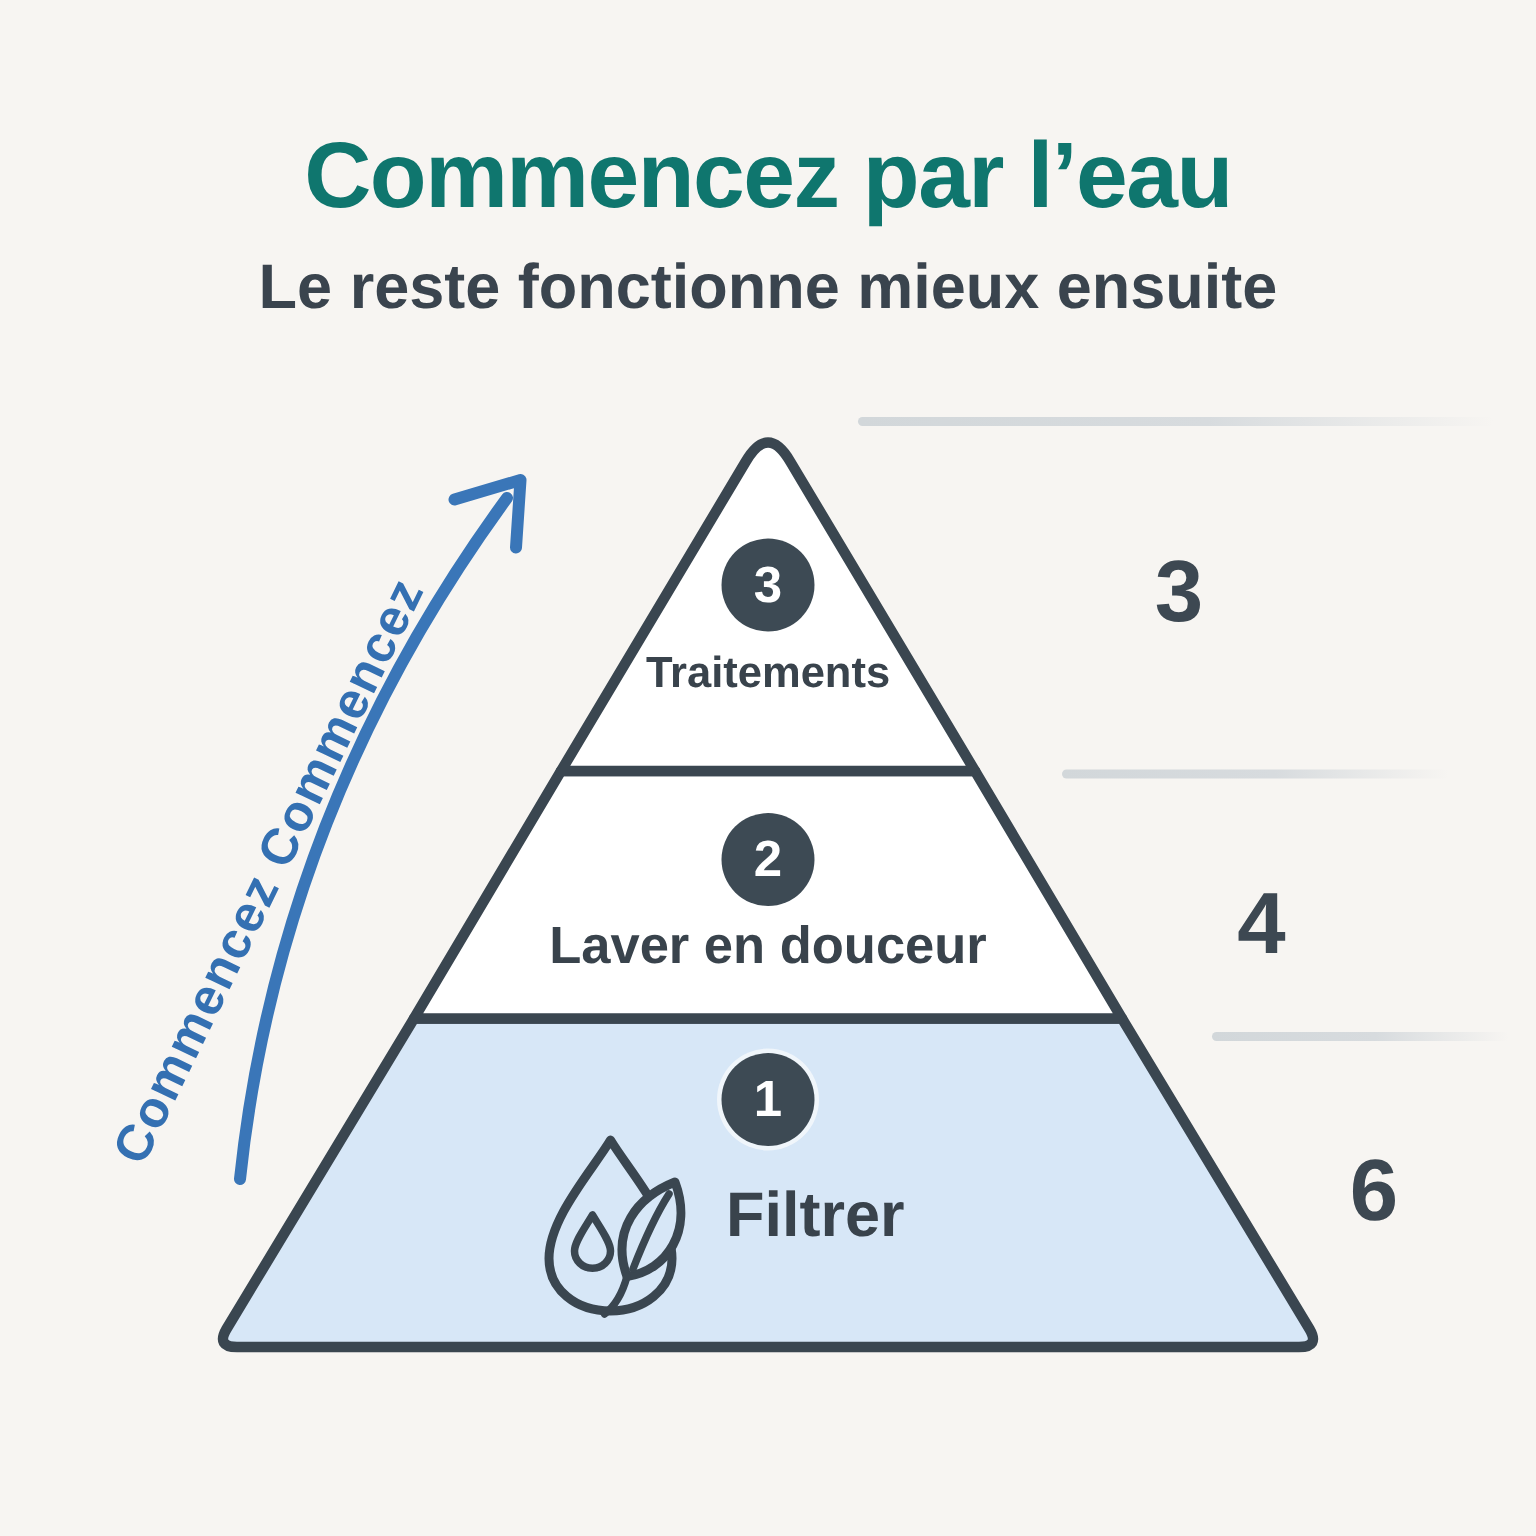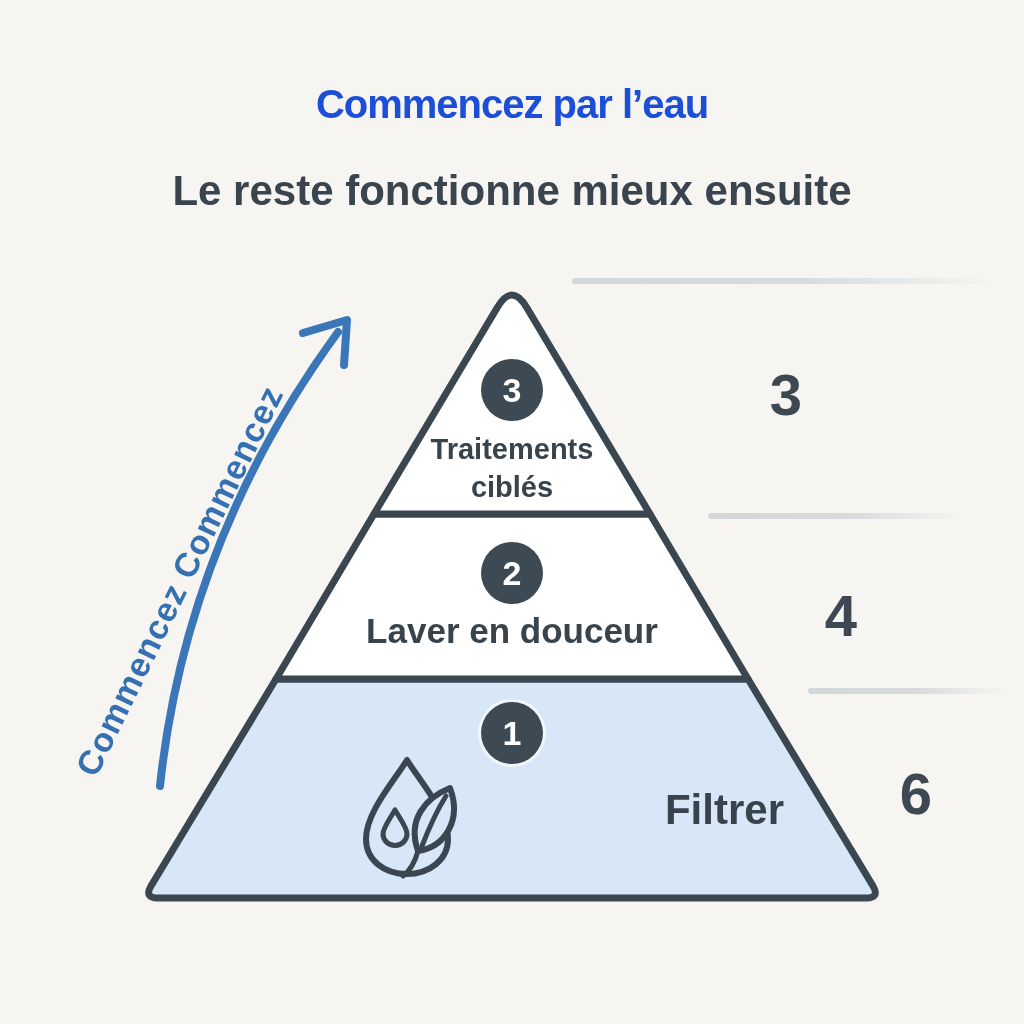--- a/index.html
+++ b/index.html
@@ -1,34 +1,34 @@
 <!DOCTYPE html>
 <html><head>
 <meta charset="utf-8">
 <style>
   html,body{margin:0;padding:0;}
   body{background:#e9e7e4;font-family:"Liberation Sans",sans-serif;}
   .canvas{position:relative;width:1024px;height:1024px;margin:0 auto;background:#f7f5f2;overflow:hidden;}
   .abs{position:absolute;}
-  .title{left:0;top:82px;width:1024px;text-align:center;font-size:40px;font-weight:700;color:#1d4ed8;letter-spacing:-1px;}
+  .title{left:0;top:82px;width:1024px;text-align:center;font-size:62px;font-weight:700;color:#0f766e;letter-spacing:-1px;}
   .subtitle{left:0;top:167px;width:1024px;text-align:center;font-size:42px;font-weight:700;color:#3a444e;}
   .svg-layer{left:0;top:0;width:1024px;height:1024px;}
   .gray-line{height:6px;border-radius:3px;background:linear-gradient(to right,#d2d7da 0%,#d7dbde 55%,rgba(215,219,222,0) 100%);}
   .line-1{left:572px;top:278px;width:424px;}
   .line-2{left:708px;top:513px;width:258px;}
   .line-3{left:808px;top:688px;width:198px;}
   .badge{width:62px;height:62px;border-radius:50%;background:#3d4a54;color:#ffffff;
          display:flex;align-items:center;justify-content:center;font-size:34px;font-weight:700;}
   .badge-3{left:481px;top:359px;}
   .badge-2{left:481px;top:542px;}
   .badge-1{left:481px;top:702px;box-shadow:0 0 0 3px rgba(244,248,252,0.85);}
   .tier-label{left:0;width:1024px;text-align:center;font-weight:700;color:#39434c;}
   .tier3-label{top:430px;font-size:29px;line-height:38px;}
   .tier2-label{top:611px;font-size:35px;}
-  .tier1-label{left:484px;top:786px;width:300px;text-align:right;font-size:42px;line-height:47px;font-weight:700;color:#39434c;}
+  .tier1-label{left:484px;top:786px;width:300px;text-align:left;font-size:42px;line-height:47px;font-weight:700;color:#39434c;}
   .side-num{width:80px;text-align:center;font-size:58px;font-weight:700;color:#3d4852;}
   .side-num-3{left:746px;top:361px;}
   .side-num-4{left:801px;top:582px;}
   .side-num-6{left:876px;top:760px;}
   .arrow-label{left:-38px;top:560px;width:440px;height:44px;text-align:center;
                font-size:34px;font-weight:700;letter-spacing:1px;color:#3470b2;
                transform:rotate(-64deg);transform-origin:center;white-space:nowrap;}
 </style>
 </head>
 <body>
@@ -65,21 +65,20 @@
   <div class="abs subtitle">Le reste fonctionne mieux ensuite</div>
 
   <div class="abs arrow-label">Commencez Commencez</div>
 
   <div class="abs badge badge-3">3</div>
   <div class="abs badge badge-2">2</div>
   <div class="abs badge badge-1">1</div>
 
   <div class="abs tier-label tier3-label">
     <div>Traitements</div>
-    <div>ciblés</div>
   </div>
   <div class="abs tier-label tier2-label">Laver en douceur</div>
   <div class="abs tier1-label">
     <div>Filtrer</div>
   </div>
 
   <div class="abs side-num side-num-3">3</div>
   <div class="abs side-num side-num-4">4</div>
   <div class="abs side-num side-num-6">6</div>
 

